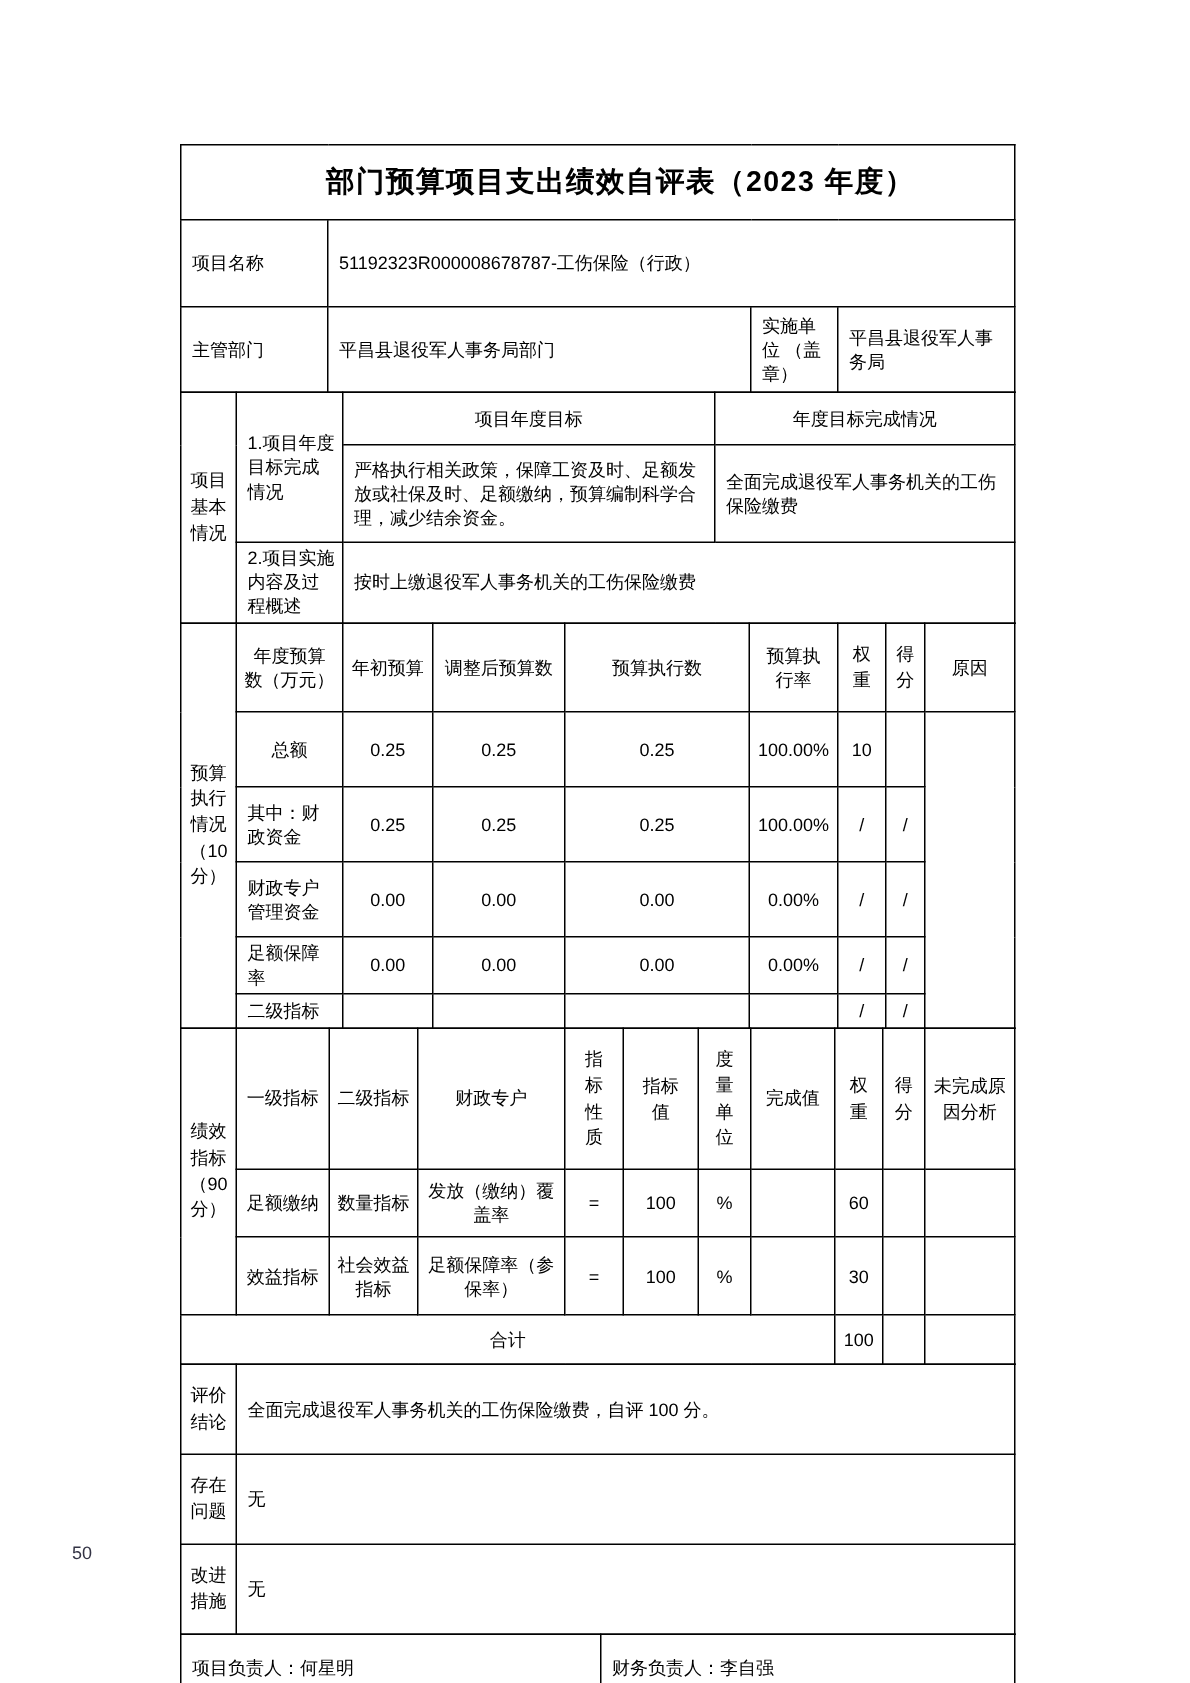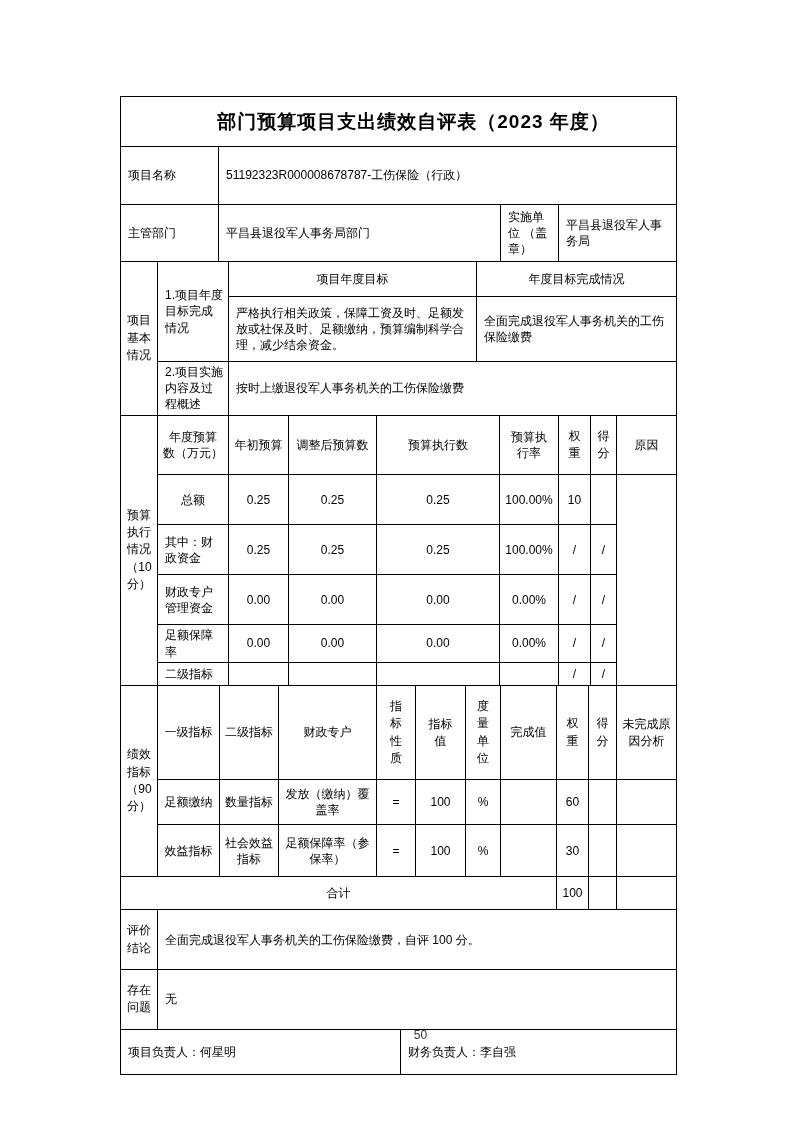--- a/index.html
+++ b/index.html
@@ -39,21 +39,20 @@
     padding-left: 34px;
   }
   .c { text-align: center; }
   .l { text-align: left; padding-left: 7px; }
   .vlabel { text-align: center; line-height: 1.45; padding: 12px 1px; }
   .italic { }
   .pagenum {
     position: absolute;
     left: 0; top: 1028px;
     width: 793px;
-    text-align: center;
     font-size: 12px;
     color: #333344;
     padding-left: 48px;
   }
 </style>
 </head>
 <body>
 
 <div class="sheet">
 
@@ -276,20 +275,25 @@
         <tr style="height:35px">
       <td class="vlabel">评价
 结论</td>
       <td class="l italic">全面完成退役军人事务机关的工伤保险缴费，自评 100 分。</td>
     </tr>
     <tr style="height:40px">
       <td class="vlabel">存在
 问题</td>
       <td class="l italic">无</td>
     </tr>
+    <tr style="height:47px">
+      <td class="vlabel">改进
+措施</td>
+      <td class="l italic">无</td>
+    </tr>
   </tbody>
     </table>
 
   <table>
     <colgroup>
         <col style="width:280px">
         <col style="width:276px">
       </colgroup>
     <tbody>
         <tr style="height:45px">

